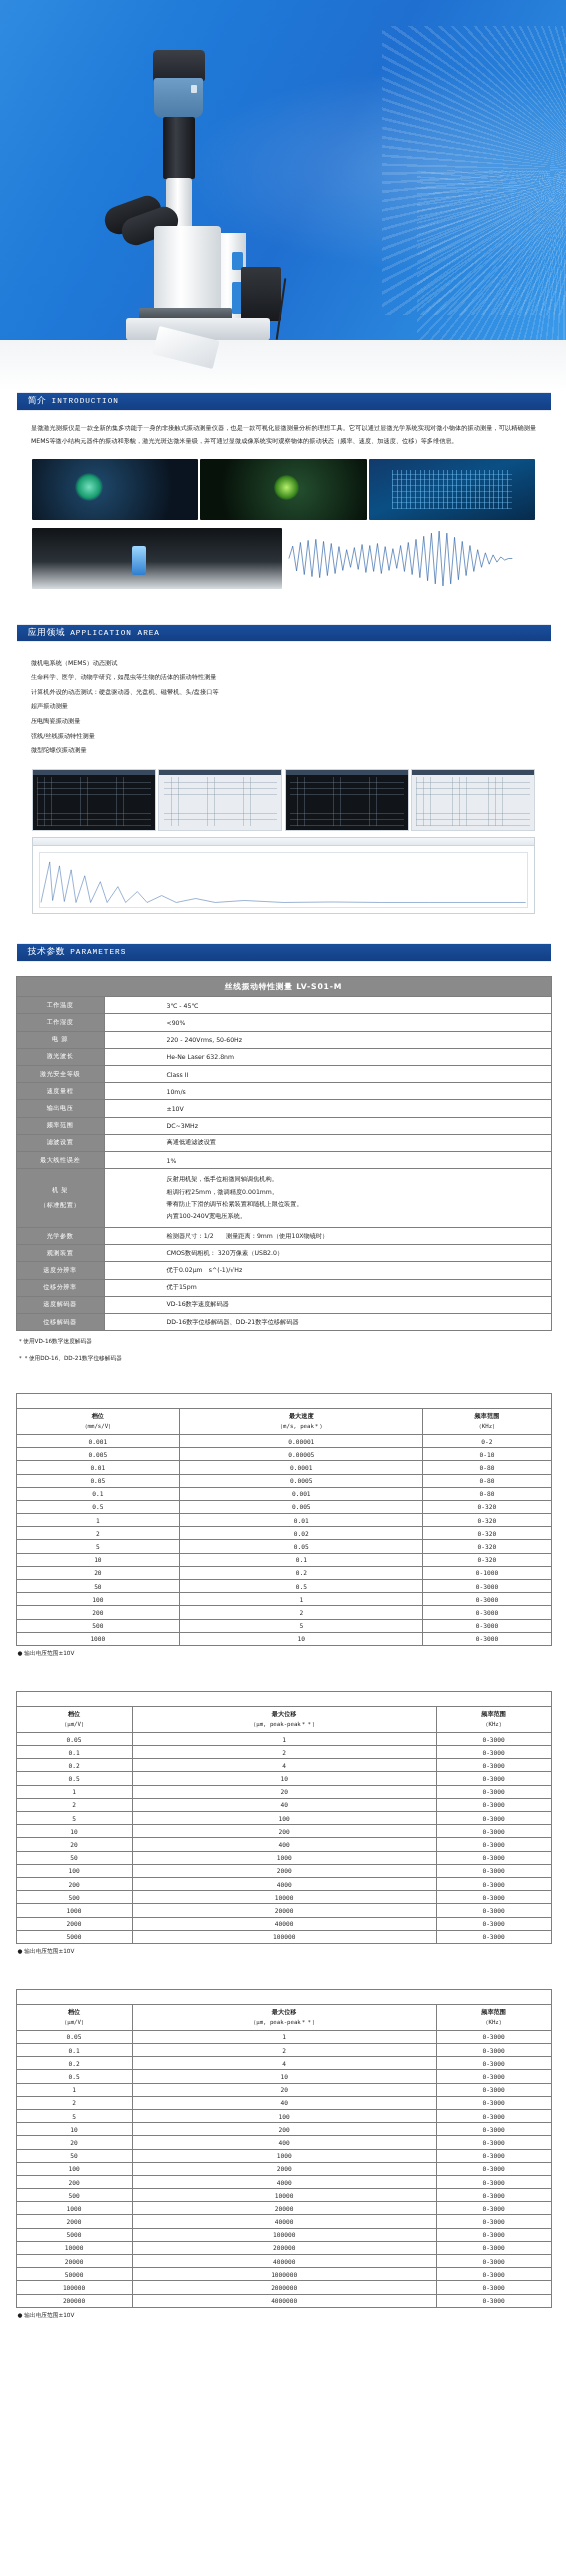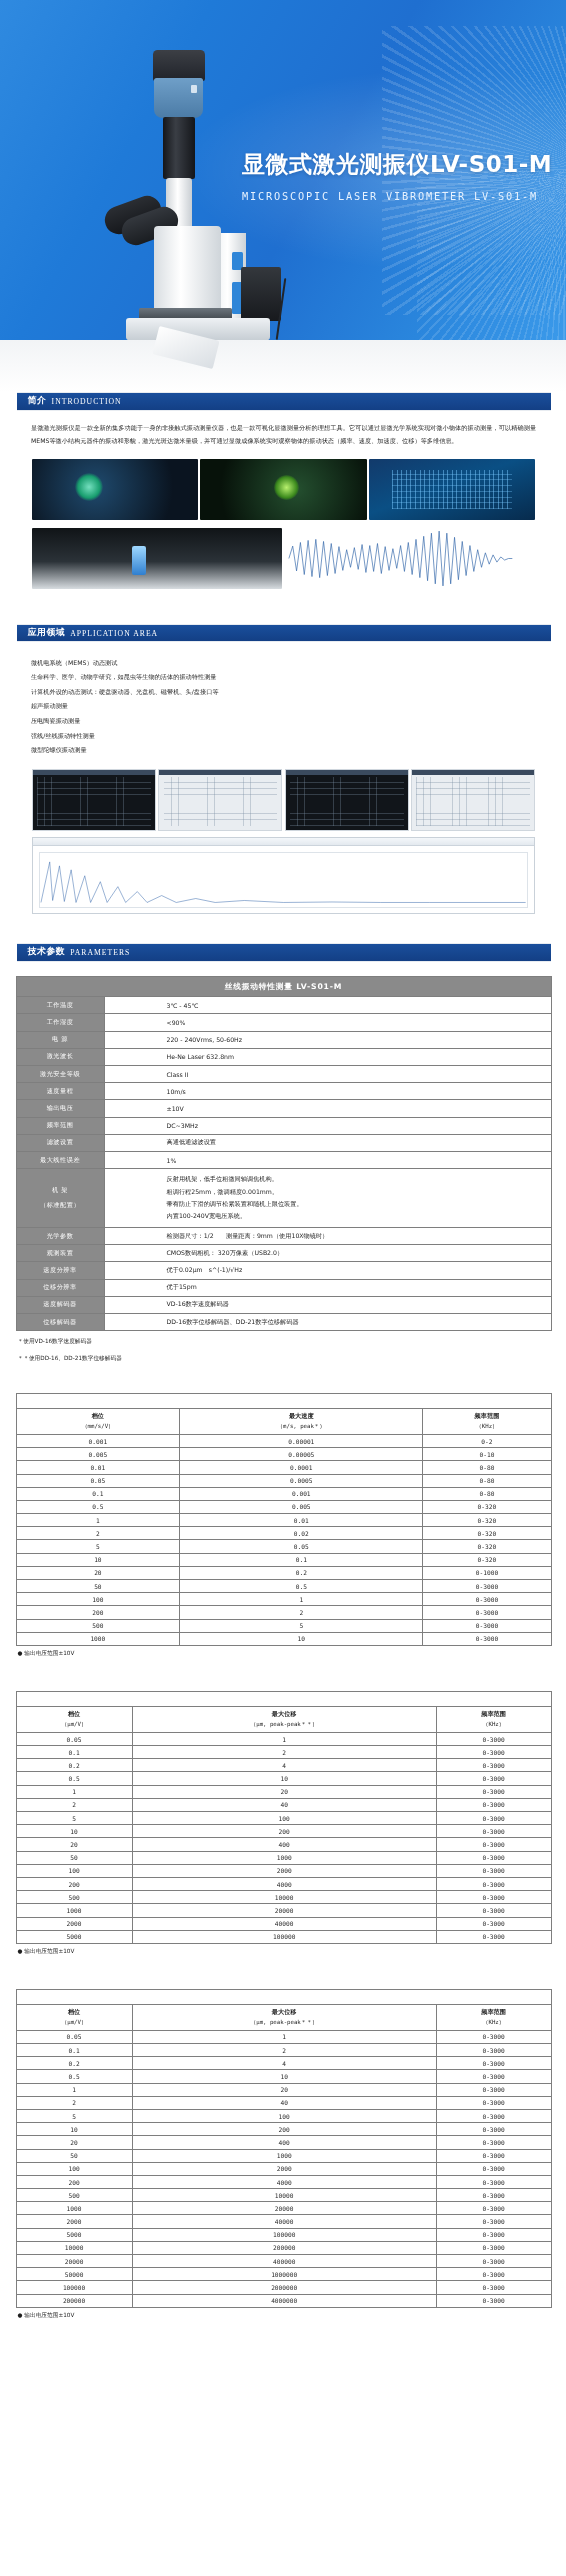--- a/index.html
+++ b/index.html
@@ -79,23 +79,23 @@
   .ps-shape { position:absolute; left:155px; top:-7.2px; width:62px; height:29px;
               background:linear-gradient(140deg,#ffffff,#d9dee3); transform:rotate(14deg); border-radius:2.1px; }
 
   
   .section { padding:0 16.5px; }
   .bar {
     margin:0 0 3.1px 0; height:18.5px; background:linear-gradient(180deg,#1a4f9c,#133f85);
     display:flex; align-items:center; padding-left:11.3px; color:#fff;
     border-top:1px solid #e8ecf1; border-bottom:1px solid #e8ecf1;
   }
-  .bar .cn { font-size:8.8px; font-weight:700; letter-spacing:0.5px; }
+  .bar .cn { font-size:8.8px; font-weight:400; letter-spacing:0.5px; }
   .bar .en { font-size:7.7px; margin-left:5.2px; letter-spacing:1px;
-             font-family:Liberation Serif, serif; }
+             font-family:Liberation Mono, monospace; }
 
   
   .para { font-size:6.2px; line-height:2.15; color:#1f1f1f; padding:7.2px 14.4px 3.1px 14.4px; text-align:justify; }
   .list { padding:10.3px 14.4px 4.1px 14.4px; }
   .list-item { font-size:6.2px; line-height:2.35; color:#1f1f1f; }
 
   
   .gallery { display:flex; gap:2.1px; padding:8.2px 15.5px 0 15.5px; }
   .g-cell { flex:1; height:61px; border-radius:1px; position:relative; overflow:hidden; }
   .g-dark { background:radial-gradient(circle at 38% 46%,#1f4a6e 0%,#0a1420 72%); }
@@ -176,24 +176,20 @@
       <div class="s-arm"></div>
         <div class="s-body"></div>
       <div class="s-blue1"></div>
         <div class="s-blue2"></div>
       <div class="s-laser"></div>
         <div class="s-cord"></div>
       <div class="s-stage"></div>
         <div class="s-base"></div>
     </div>
 
-    <div class="hero-text">
-      <div class="hero-title">显微式激光测振仪LV-S01-M</div>
-      <div class="hero-sub">MICROSCOPIC LASER VIBROMETER LV-S01-M</div>
-    </div>
   </div>
 
   <div class="photo-strip">
     <div class="ps-shape"></div>
   </div>
 
   <div class="section">
     <div class="bar">
       <span class="cn">简介</span>
       <span class="en">INTRODUCTION</span>

